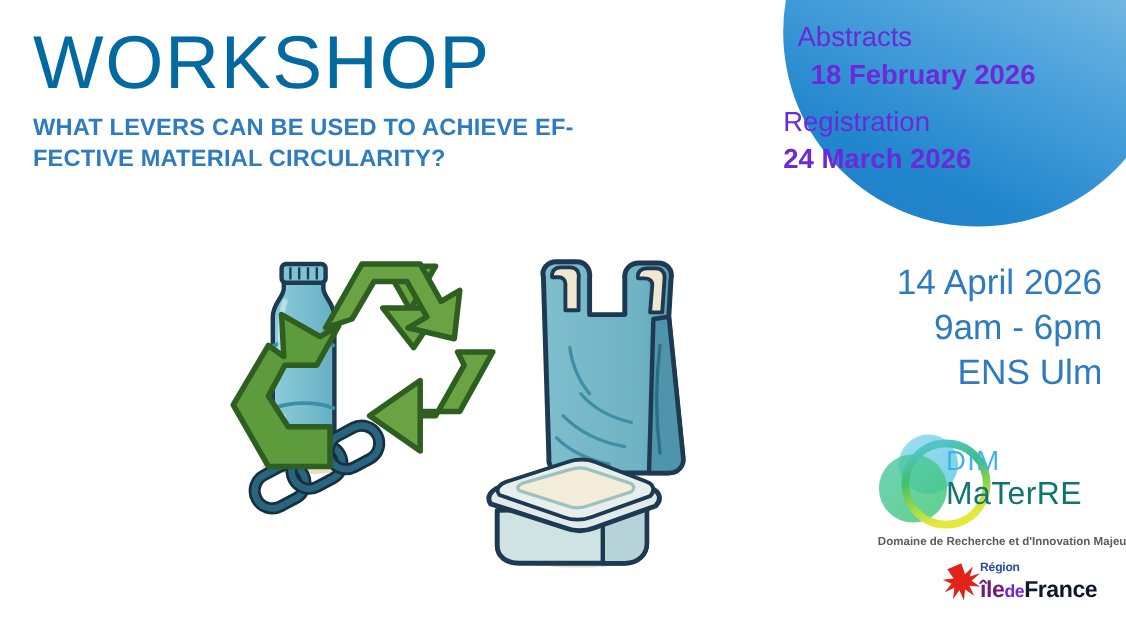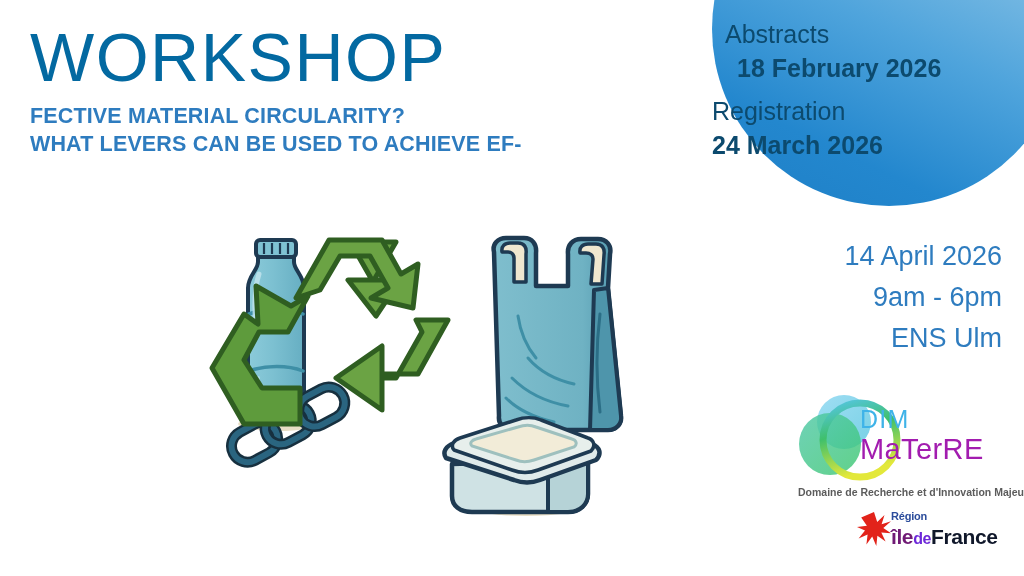--- a/index.html
+++ b/index.html
@@ -43,61 +43,61 @@
     position: absolute;
     left: 712px; top: -148px;
     width: 354px; height: 354px;
     border-radius: 50%;
     background: linear-gradient(205deg, #B4D6EE 0%, #8CC4E6 18%, #4FA4DC 50%, #2387CE 78%, #1E7FC6 100%);
   }
   #deadline-text {
     position: absolute;
     left: 712px; top: 18px;
     width: 312px;
-    color: #0c4a6e;
+    color: #6d28d9;
   }
   .dl-block { margin-bottom: 10px; }
   .dl-block.reg { padding-right: 52px; margin-top: 8px;}
   .dl-block.abs { text-align: left; padding-left: 13px; }
   .dl-label {
     font-size: 25px; line-height: 33px; font-weight: 400;
   }
   .dl-date {
     font-size: 25px; line-height: 34px; font-weight: 700;
   }
   .dl-block.abs .dl-date { padding-left: 12px; }
 
   
   #event-info {
     position: absolute;
     right: 22px; top: 236px;
     width: 300px;
     text-align: right;
     color: #2E7CBF;
-    font-size: 27px;
+    font-size: 32px;
     line-height: 41px;
     font-weight: 400;
   }
   #event-info div { white-space: nowrap; }
 
   
   #dim-logo {
     position: absolute;
     left: 798px; top: 392px;
     width: 196px; height: 96px;
   }
   #dim-mark { position: absolute; left: 0; top: 0; width: 104px; height: 92px; }
   #dim-words { position: absolute; left: 62px; top: 14px; }
   #dim-dim {
     font-size: 25px; line-height: 27px; font-weight: 400;
     letter-spacing: 1.2px; color: #3FB3E8;
   }
   #dim-materre {
     font-size: 29px; line-height: 32px; font-weight: 400;
-    letter-spacing: 0.4px; color: #a21caf;
+    letter-spacing: 0.4px; color: #0f766e;
   }
   #dim-tagline {
     position: absolute; left: 798px; top: 486px; width: 200px;
     text-align: center;
     font-size: 10.5px; line-height: 13px; font-weight: 700;
     color: #5C5C5C;
     white-space: nowrap;
   }
 
   
@@ -140,22 +140,22 @@
     </div>
     <div class="dl-block reg">
       <div class="dl-label">Registration</div>
       <div class="dl-date">24 March 2026</div>
     </div>
   </div>
 
   <div id="headings">
     <div id="workshop-title">WORKSHOP</div>
     <div id="subtitle">
+      <span class="ln">WHAT LEVERS CAN BE USED TO ACHIEVE EF-</span>
       <span class="ln">FECTIVE MATERIAL CIRCULARITY?</span>
-      <span class="ln">WHAT LEVERS CAN BE USED TO ACHIEVE EF-</span>
     </div>
   </div>
 
   <div id="event-info">
     <div>14 April 2026</div>
     <div>9am - 6pm</div>
     <div>ENS Ulm</div>
   </div>
 
   <svg id="illustration" viewBox="0 0 450 300">

